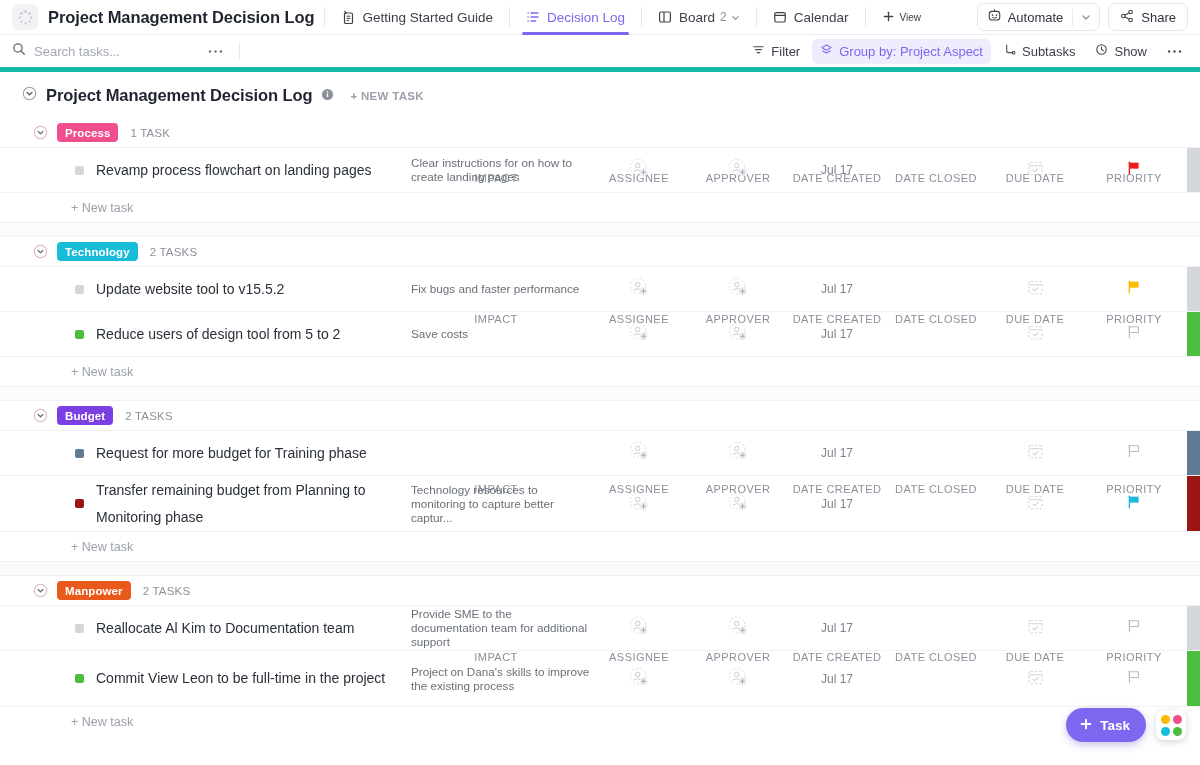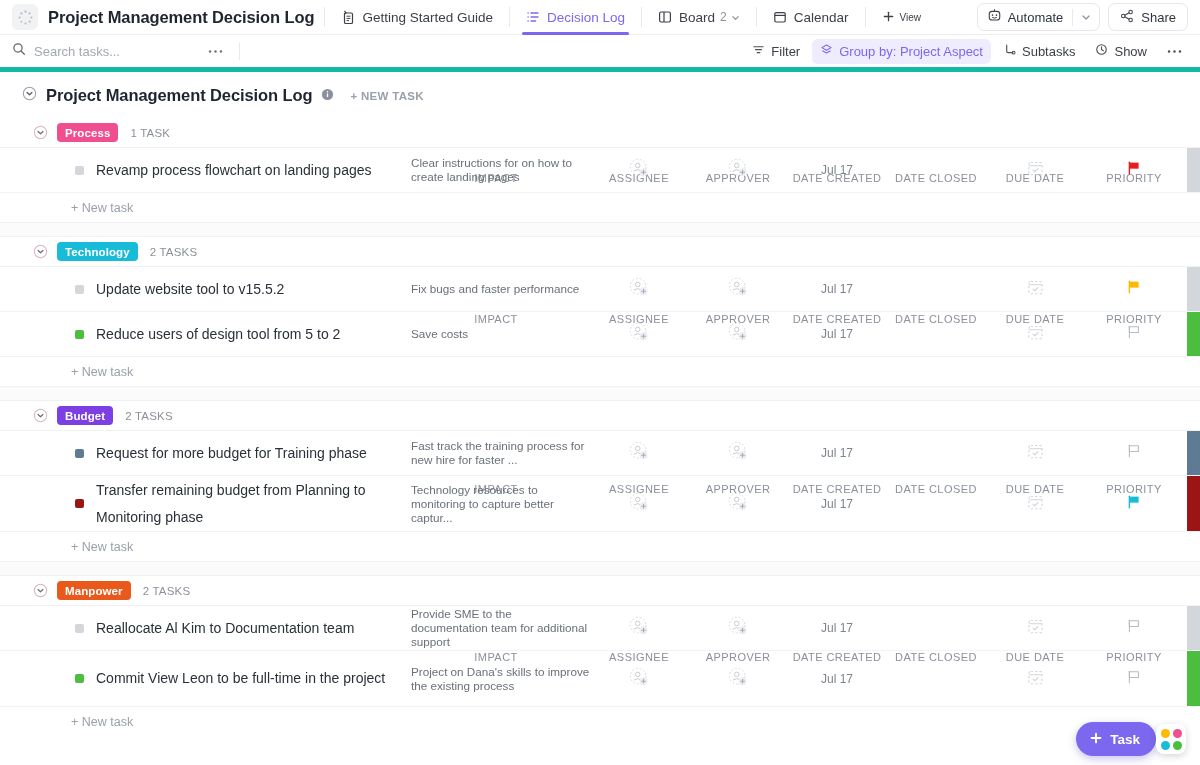--- a/index.html
+++ b/index.html
@@ -200,22 +200,22 @@
     height: 30px;
     display: flex; align-items: center;
     padding-left: 71px;
     font-size: 12.5px; color: #9aa0aa;
     border-bottom: 1px solid #f0f1f3;
   }
   .group-gap { height: 14px; background: #fbfbfc; border-bottom: 1px solid #f0f1f3; }
 
   
   .fab-wrap {
-    position: absolute; right: 14px; bottom: 9px;
-    display: flex; align-items: center; gap: 0;
+    position: absolute; right: 14px; bottom: 23px;
+    display: flex; align-items: center; gap: 10px;
     z-index: 40;
   }
   .fab-task {
     display: flex; align-items: center; gap: 7px;
     height: 34px; padding: 0 16px 0 13px;
     background: #7b68ee;
     border-radius: 17px;
     color: #fff;
     font-size: 13.5px; font-weight: 700;
     box-shadow: 0 3px 9px rgba(90,70,200,.32);
@@ -669,21 +669,20 @@
           <span class="col-head" style="left:600px;width:78px;">ASSIGNEE</span>
           <span class="col-head" style="left:699px;width:78px;">APPROVER</span>
           <span class="col-head" style="left:787px;width:100px;">DATE CREATED</span>
           <span class="col-head" style="left:888px;width:96px;">DATE CLOSED</span>
           <span class="col-head" style="left:991px;width:88px;">DUE DATE</span>
           <span class="col-head" style="left:1089px;width:90px;">PRIORITY</span>
         </div>
         <div class="task-row" style="height:45px">
           <span class="row-dot" style="background:#5f7a93"></span>
           <span class="task-name">Request for more budget for Training phase</span>
-          <span class="impact">Fast track the training process for new hire for faster ...</span>
           <span class="cell" style="left:600px;width:78px">
             <span class="cell-ico"><svg width="20" height="20" viewBox="0 0 22 22">
                 <circle cx="10" cy="10" r="8.6" fill="none" stroke="#d7dade" stroke-width="1.1" stroke-dasharray="2 2.2"></circle>
                 <circle cx="9.6" cy="8.2" r="2.5" fill="none" stroke="#c9ccd2" stroke-width="1.1"></circle>
                 <path d="M5.3 14.4 Q9.6 11.2 13.9 14.4" fill="none" stroke="#c9ccd2" stroke-width="1.1"></path>
                 <circle cx="16" cy="15.6" r="4.4" fill="#eceef1"></circle>
                 <g stroke="#a8acb4" stroke-width="1.15" stroke-linecap="round">
                   <line x1="16" y1="13.5" x2="16" y2="17.7"></line>
                   <line x1="13.9" y1="15.6" x2="18.1" y2="15.6"></line>
                 </g>

